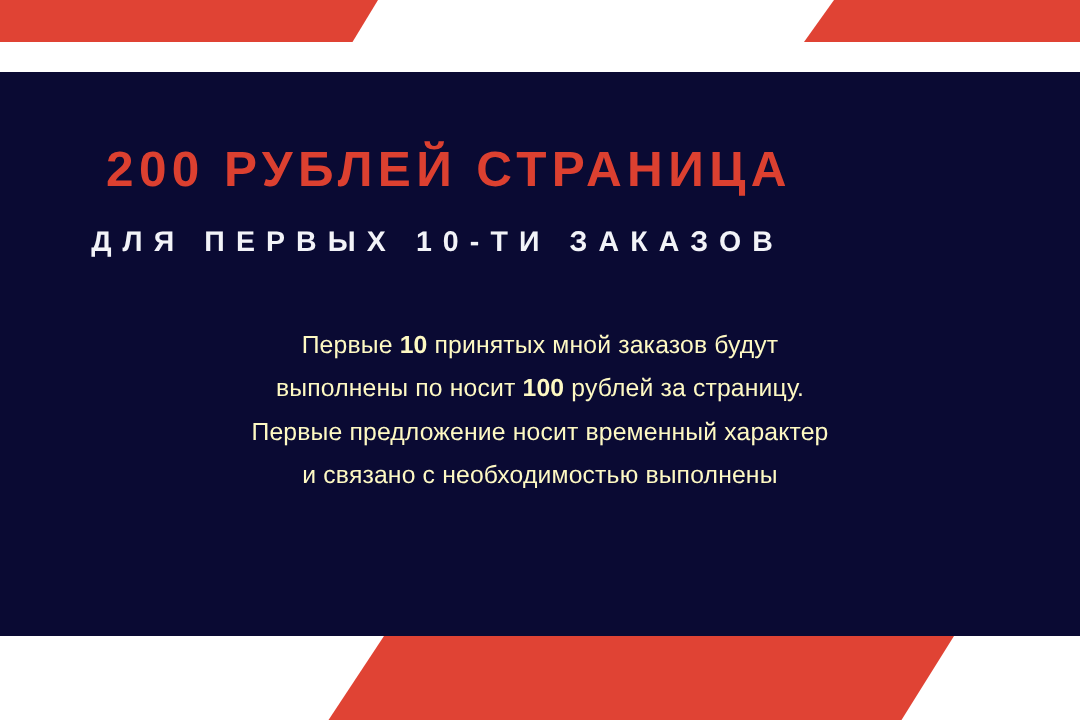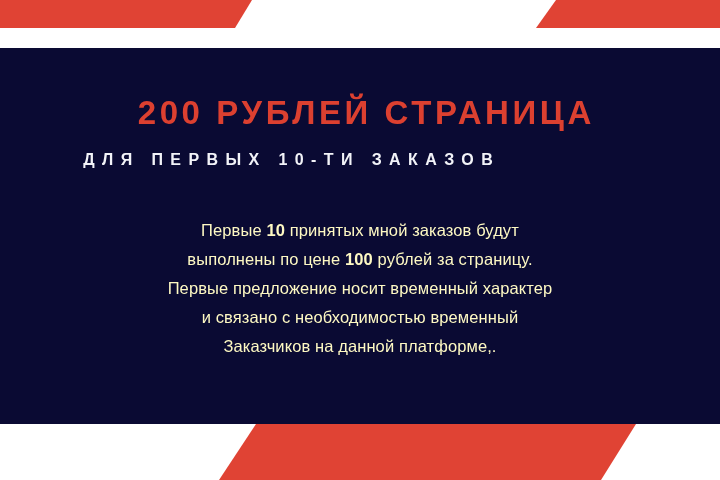--- a/index.html
+++ b/index.html
@@ -56,40 +56,40 @@
     align-items: center;
   }
 
   .headline {
     margin: 0;
     padding: 0;
     position: absolute;
     top: 48px;
     left: 0;
     width: 595px;
-    text-align: right;
+    text-align: center;
     color: #dc4030;
     font-size: 33px;
     font-weight: bold;
     letter-spacing: 3.6px;
     line-height: 1;
     white-space: nowrap;
     text-indent: 3.6px;
   }
 
   .subhead {
     margin: 0;
     padding: 0;
     position: absolute;
     top: 104px;
     left: 0;
     width: 576px;
     text-align: center;
     color: #f2f3f8;
-    font-size: 16px;
+    font-size: 19px;
     font-weight: bold;
     letter-spacing: 7.4px;
     line-height: 1;
     white-space: nowrap;
     text-indent: 7.4px;
   }
 
   .body-copy {
     position: absolute;
     top: 168px;
@@ -125,22 +125,21 @@
 
   <div class="navy-panel">
     <div class="content">
 
       <h1 class="headline">200 РУБЛЕЙ СТРАНИЦА</h1>
 
       <h2 class="subhead">ДЛЯ ПЕРВЫХ 10-ТИ ЗАКАЗОВ</h2>
 
       <div class="body-copy">
         <span class="line"><span>Первые </span><b>10</b><span> принятых мной заказов будут</span></span>
-        <span class="line"><span>выполнены по цене </span><b>100</b><span> рублей за страницу.</span></span>
+        <span class="line"><span>выполнены по носит </span><b>100</b><span> рублей за страницу.</span></span>
         <span class="line">Первые предложение носит временный характер</span>
-        <span class="line">и связано с необходимостью временный</span>
-        <span class="line">Заказчиков на данной платформе,.</span>
+        <span class="line">и связано с необходимостью выполнены</span>
       </div>
 
     </div>
   </div>
 
 </div>
 
 </body></html>

